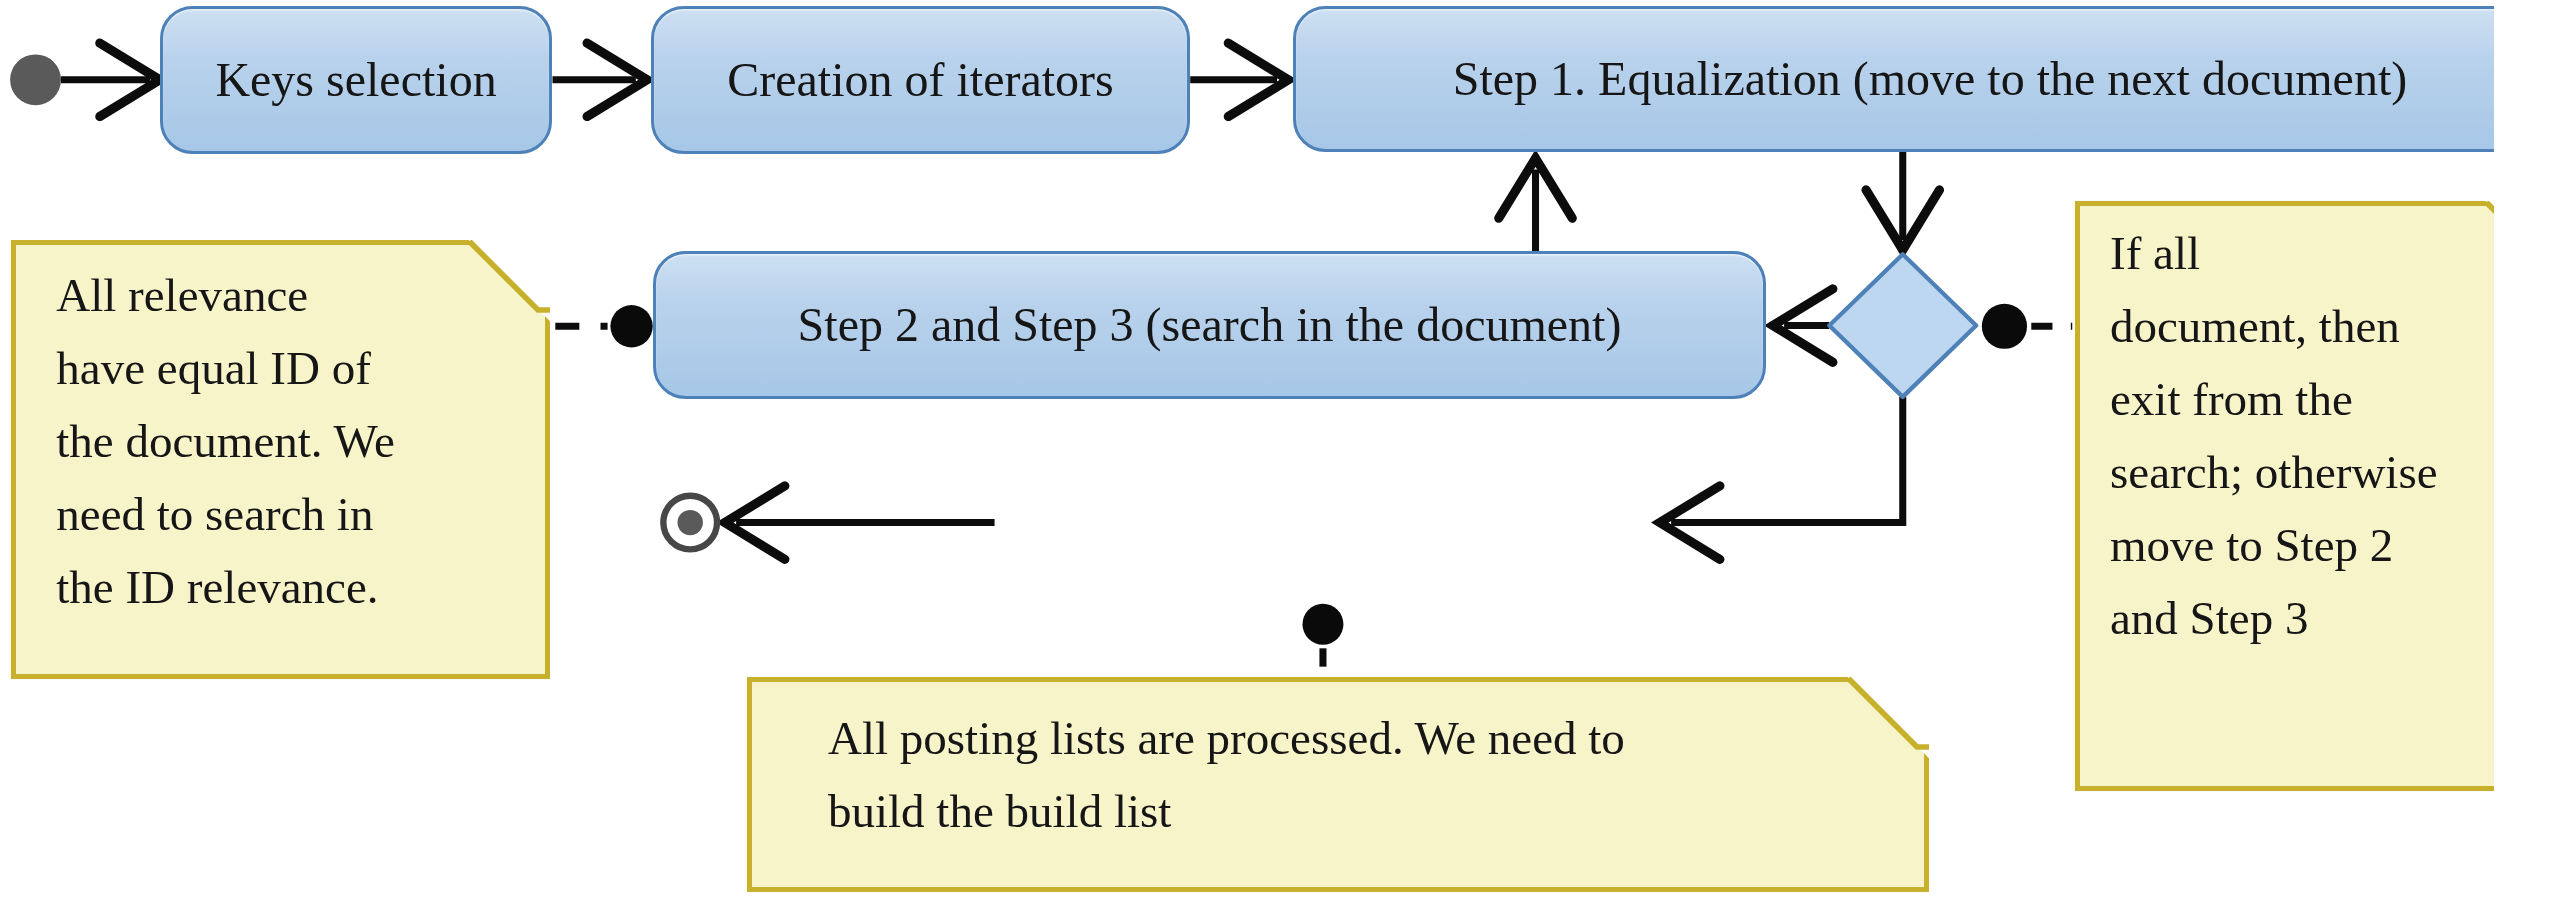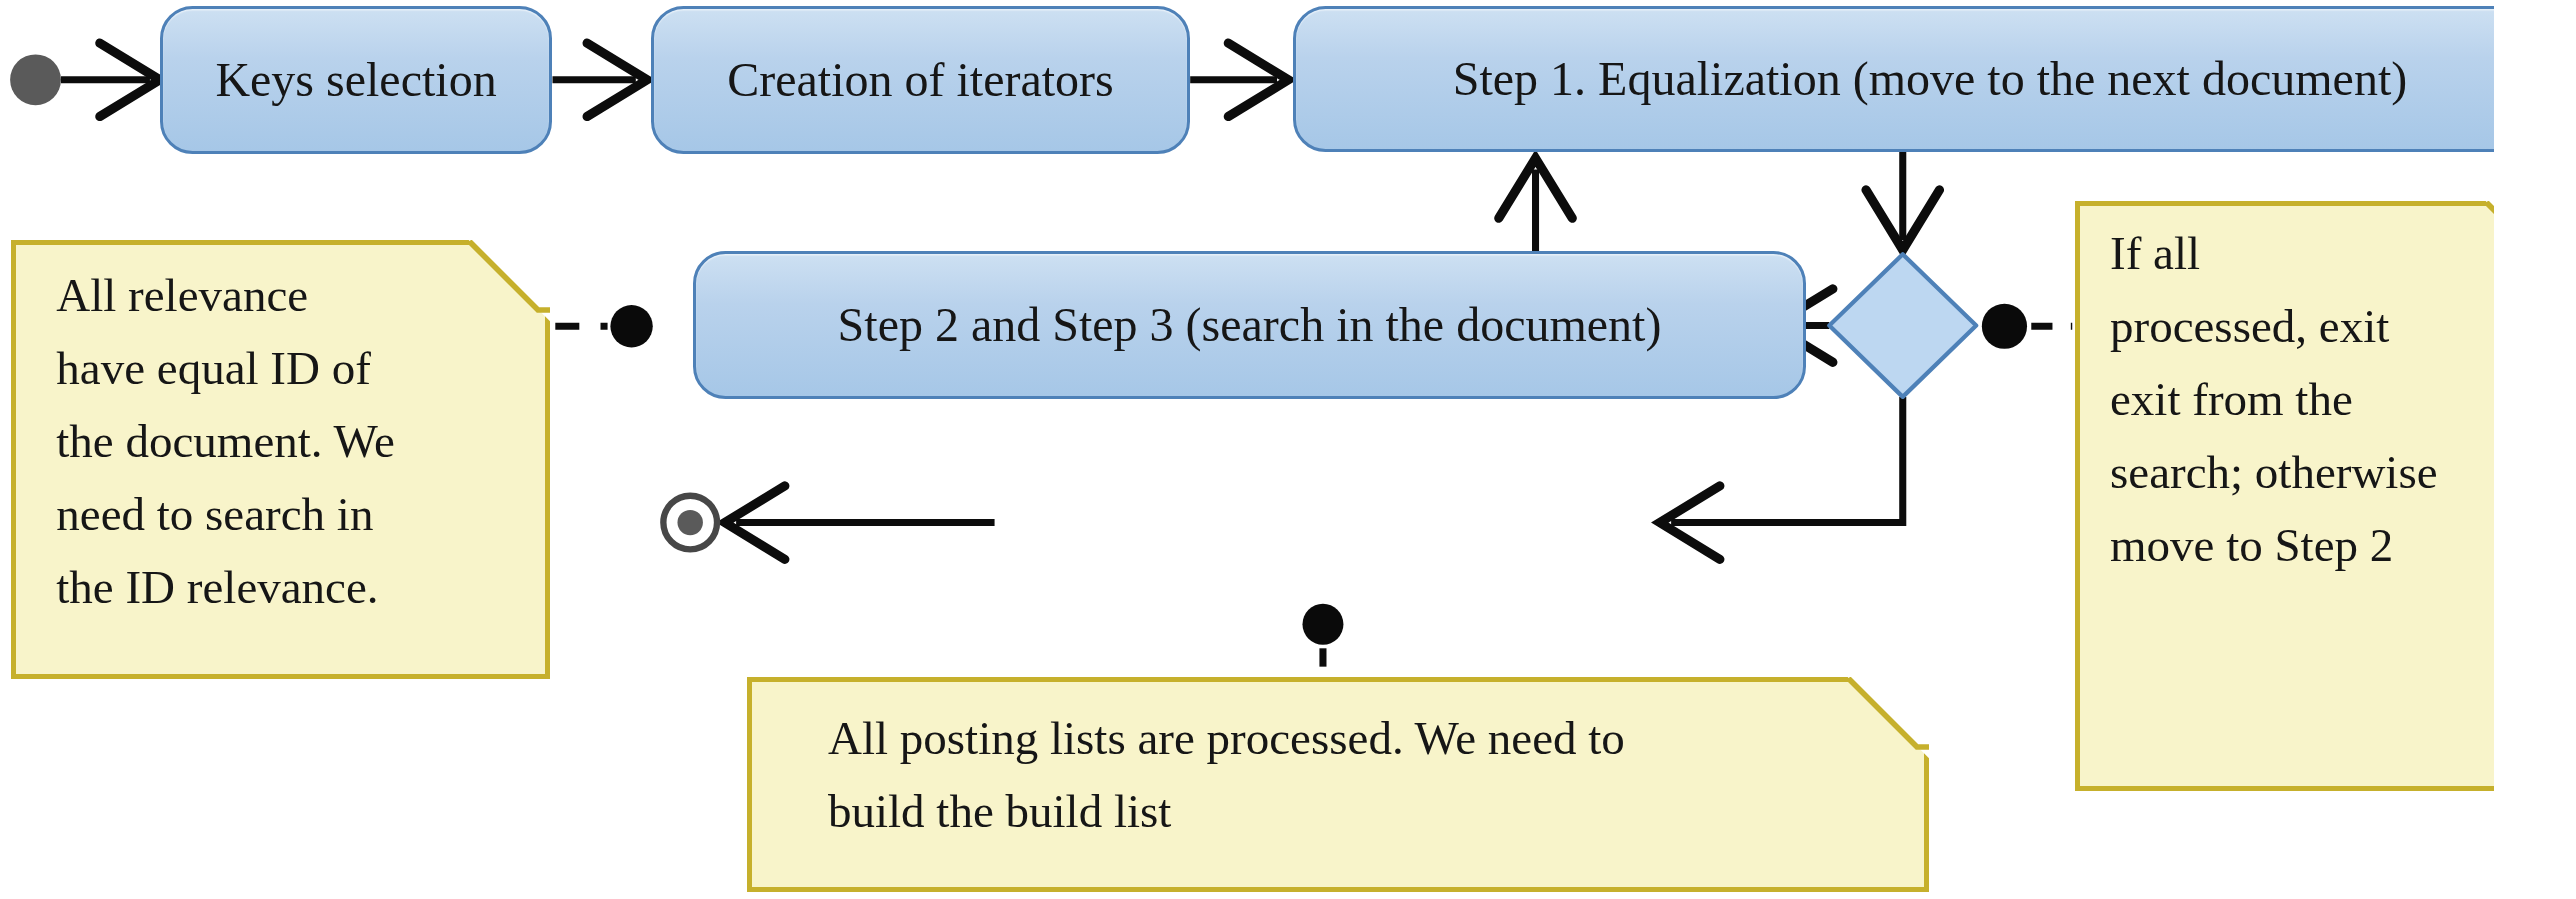--- a/index.html
+++ b/index.html
@@ -79,21 +79,21 @@
   </div>
 
   <div class="activity" style="left:651px;top:5.7px;width:539px;height:148px;">
     <span>Creation of iterators</span>
   </div>
 
   <div class="activity" style="left:1293px;top:5.7px;width:1274px;height:146px;">
     <span>Step 1. Equalization (move to the next document)</span>
   </div>
 
-  <div class="activity" style="left:653px;top:251px;width:1113px;height:148px;margin-left:40px;">
+  <div class="activity" style="left:653px;top:251px;width:1113px;height:148px;">
     <span>Step 2 and Step 3 (search in the document)</span>
   </div>
 
 
   <div class="note pad-left" style="left:11.3px;top:240px;width:539px;height:439px;">
     <svg class="fold" viewBox="0 0 116 116" width="82" height="82">
       <polygon points="1,0 116,0 116,115" fill="#ffffff"></polygon>
       <path d="M2,2 L99,99 L116,99" fill="none" stroke="#c6b02c" stroke-width="8"></path>
     </svg>
     <div class="txt">
@@ -105,24 +105,25 @@
     </div>
   </div>
 
   <div class="note pad-right" style="left:2075px;top:201px;width:492px;height:590px;">
     <svg class="fold" viewBox="0 0 116 116" width="82" height="82">
       <polygon points="1,0 116,0 116,115" fill="#ffffff"></polygon>
       <path d="M2,2 L99,99 L116,99" fill="none" stroke="#c6b02c" stroke-width="8"></path>
     </svg>
     <div class="txt">
       <div class="line">If all</div>
-      <div class="line">processed, exit</div>
+      <div class="line">document, then</div>
       <div class="line">exit from the</div>
       <div class="line">search; otherwise</div>
       <div class="line">move to Step 2</div>
+      <div class="line">and Step 3</div>
     </div>
   </div>
 
   <div class="note pad-bottom" style="left:747px;top:677px;width:1182px;height:215px;">
     <svg class="fold" viewBox="0 0 116 116" width="82" height="82">
       <polygon points="1,0 116,0 116,115" fill="#ffffff"></polygon>
       <path d="M2,2 L99,99 L116,99" fill="none" stroke="#c6b02c" stroke-width="8"></path>
     </svg>
     <div class="txt">
       <div class="line">All posting lists are processed. We need to</div>

